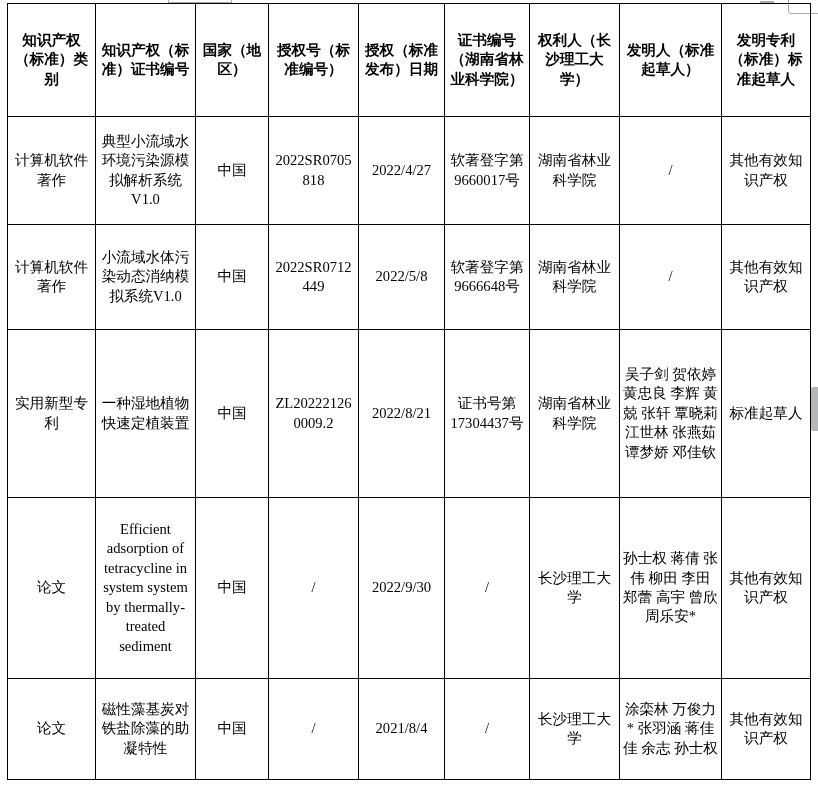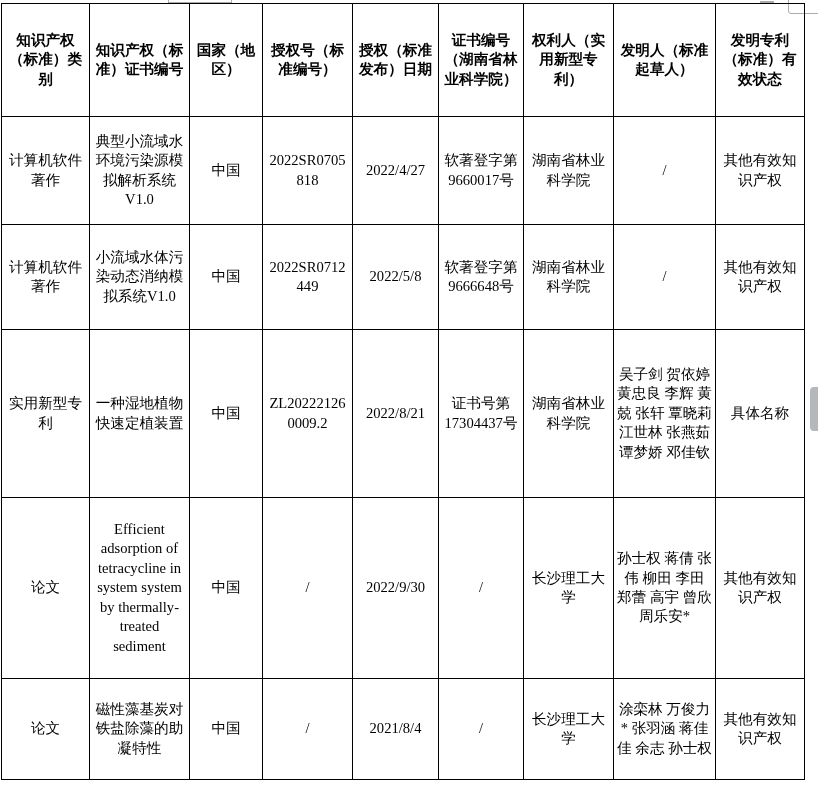--- a/index.html
+++ b/index.html
@@ -8,21 +8,21 @@
     position: relative;
     width: 818px;
     height: 799px;
     background: #ffffff;
     overflow: hidden;
     font-family: "Liberation Serif", "DejaVu Serif", serif;
     color: #000000;
   }
   table.doc-table {
     position: absolute;
-    left: 1px;
+    left: 7px;
     top: 3px;
     width: 803px;
     border-collapse: collapse;
     table-layout: fixed;
   }
   .doc-table th, .doc-table td {
     border: 1.6px solid #000000;
     text-align: center;
     vertical-align: middle;
     padding: 1px 3px;
@@ -93,23 +93,23 @@
         <col style="width:89px">
     </colgroup>
     <thead>
       <tr class="hdr">
         <th>知识产权（标准）类别</th>
         <th>知识产权（标准）证书编号</th>
         <th>国家（地区）</th>
         <th>授权号（标准编号）</th>
         <th>授权（标准发布）日期</th>
         <th>证书编号（湖南省林业科学院）</th>
-        <th>权利人（实用新型专利）</th>
+        <th>权利人（长沙理工大学）</th>
         <th>发明人（标准起草人）</th>
-        <th>发明专利（标准）有效状态</th>
+        <th>发明专利（标准）标准起草人</th>
       </tr>
     </thead>
     <tbody>
       <tr class="r0">
         <td>计算机软件著作</td>
         <td>典型小流域水环境污染源模拟解析系统V1.0</td>
         <td>中国</td>
         <td>2022SR0705818</td>
         <td>2022/4/27</td>
         <td>软著登字第9660017号</td>
@@ -130,21 +130,21 @@
       </tr>
       <tr class="r2">
         <td>实用新型专利</td>
         <td>一种湿地植物快速定植装置</td>
         <td>中国</td>
         <td>ZL202221260009.2</td>
         <td>2022/8/21</td>
         <td>证书号第17304437号</td>
         <td>湖南省林业科学院</td>
         <td>吴子剑 贺依婷 黄忠良 李辉 黄兢 张轩 覃晓莉 江世林 张燕茹 谭梦娇 邓佳钦</td>
-        <td>具体名称</td>
+        <td>标准起草人</td>
       </tr>
       <tr class="r3">
         <td>论文</td>
         <td>Efficient adsorption of tetracycline in system system by thermally-treated sediment</td>
         <td>中国</td>
         <td>/</td>
         <td>2022/9/30</td>
         <td>/</td>
         <td>长沙理工大学</td>
         <td>孙士权 蒋倩 张伟 柳田 李田 郑蕾 高宇 曾欣 周乐安*</td>

